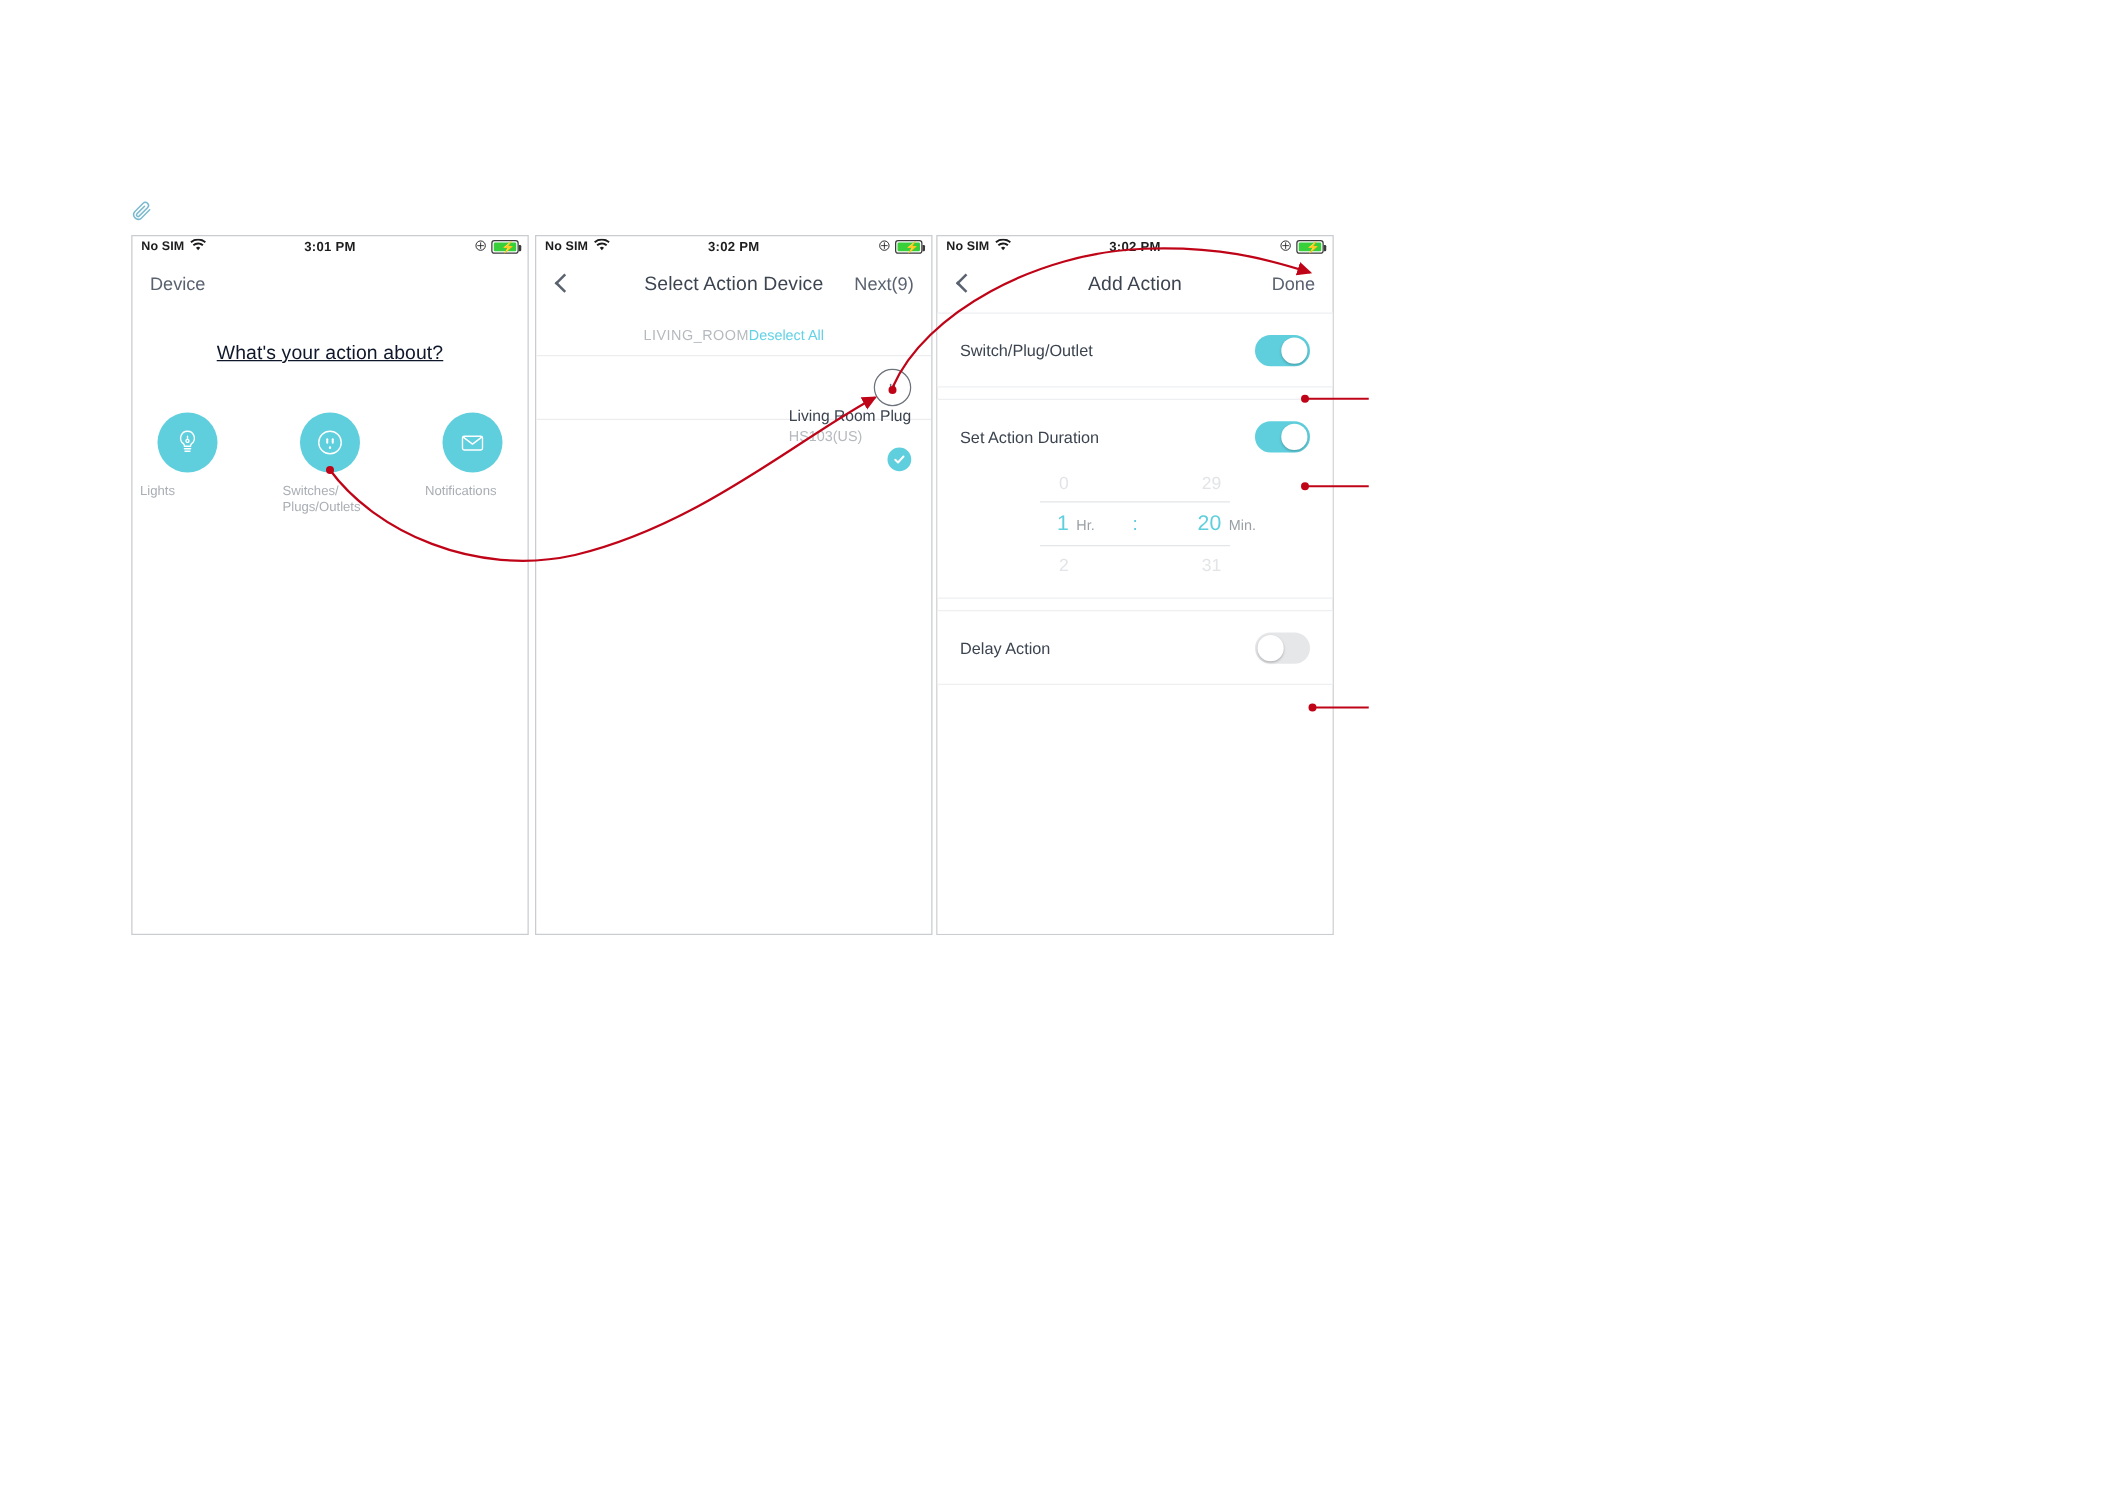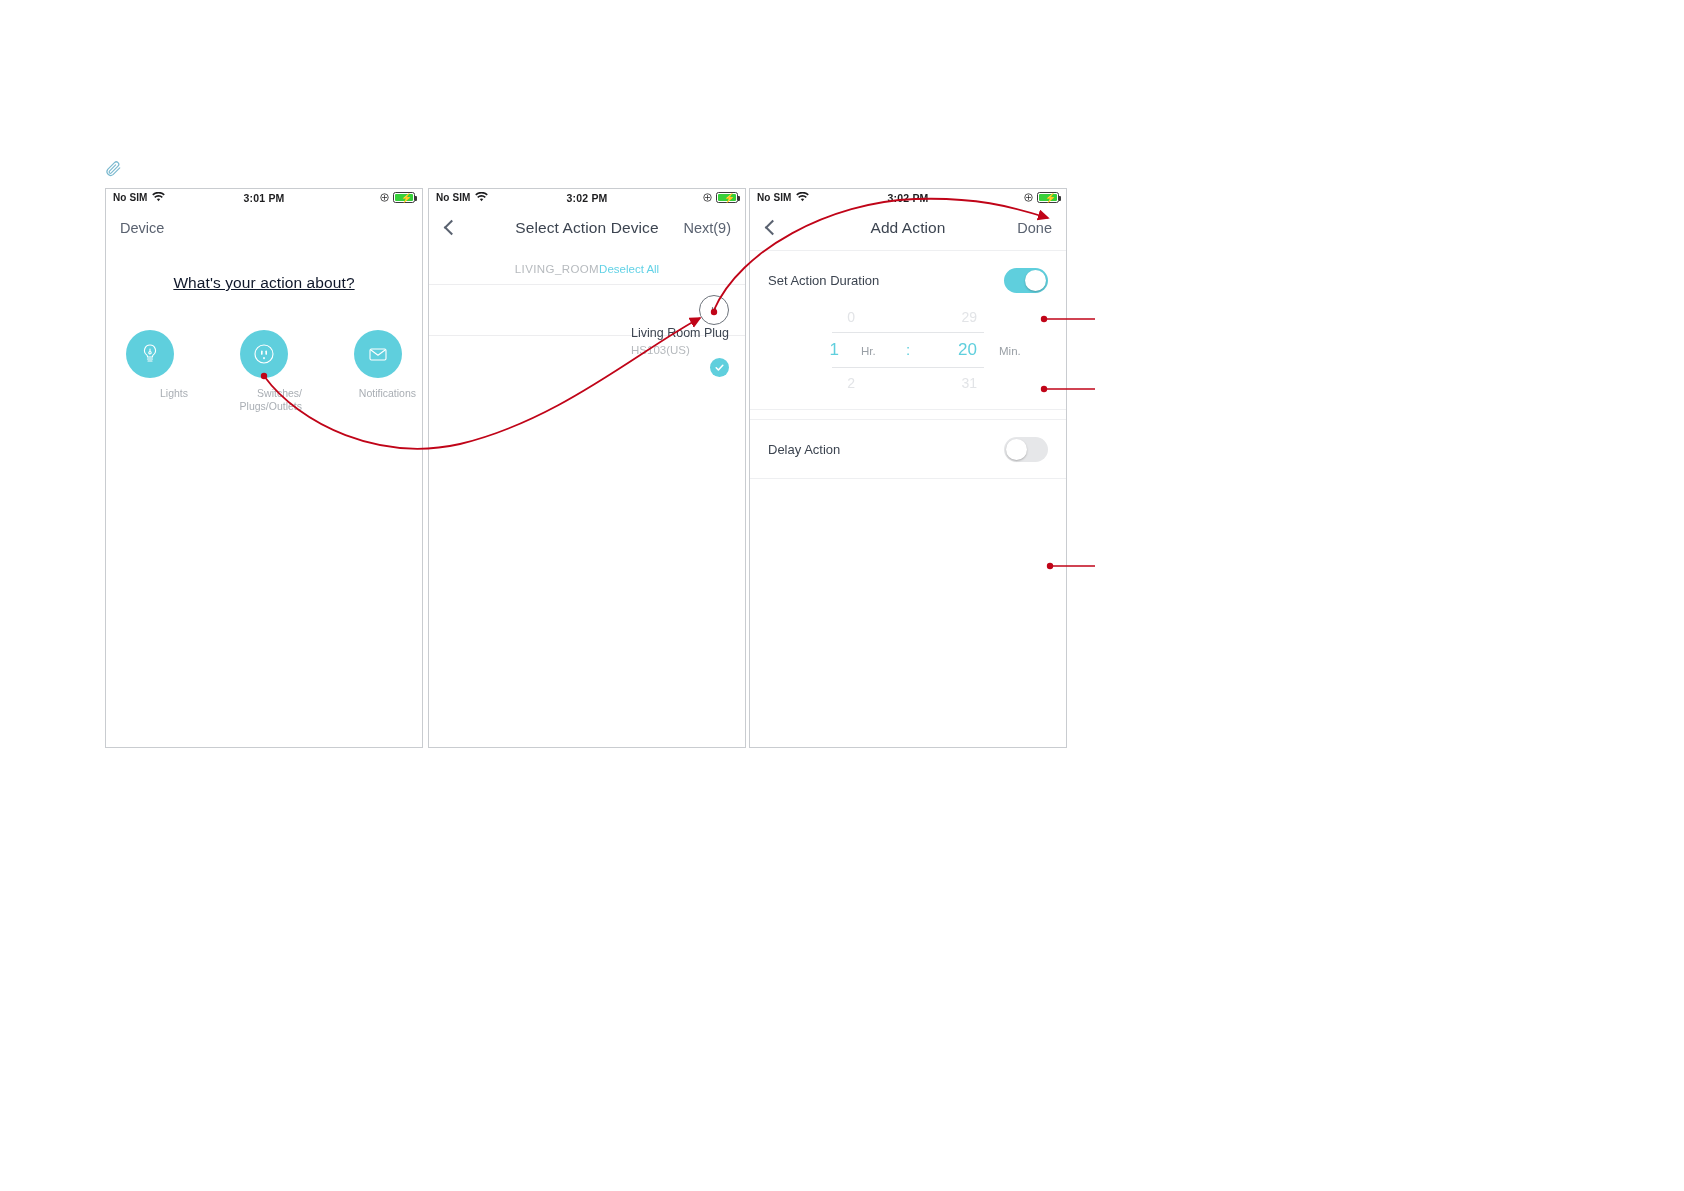--- a/index.html
+++ b/index.html
@@ -83,21 +83,21 @@
 
   
   .s1-question {
     margin-top: 24px; text-align: center;
     font-size: 15.5px; color: #0f172a; letter-spacing: .1px; text-decoration: underline;
   }
   .s1-grid {
     margin-top: 38px;
     display: flex; justify-content: center; gap: 38px;
   }
-  .s1-item { width: 76px; text-align: right; }
+  .s1-item { width: 76px; text-align: left; }
   .s1-circle {
     width: 48px; height: 48px; border-radius: 50%;
     background: #5fcfdd; margin: 0 auto;
     display: flex; align-items: center; justify-content: center;
     color: #ffffff;
   }
   .s1-label {
     margin-top: 9px; font-size: 10.5px; color: #a9aeb4; line-height: 13px;
   }
 
@@ -160,21 +160,21 @@
   .sw.off .knob { left: 2px; }
 
   
   .picker { padding: 0 0 18px 0; }
   .pk-row { display: flex; justify-content: center; align-items: baseline; }
   .pk-col { width: 56px; text-align: right; }
   .pk-unit { width: 40px; text-align: left; padding-left: 6px; }
   .pk-ghost { font-size: 14px; color: #e2e4e7; }
   .pk-sel   { font-size: 17px; color: #5fcfdd; }
   .pk-colon { width: 26px; text-align: center; font-size: 15px; color: #5fcfdd; }
-  .pk-unit-txt { font-size: 11.5px; color: #9aa0a6; margin-left: 16px; }
+  .pk-unit-txt { font-size: 11.5px; color: #9aa0a6; }
   .pk-line { width: 152px; height: 1px; background: #e3e5e8; margin: 7px auto; }
 
   
   .ann { position: absolute; left: 0; top: 0; width: 1684px; height: 1191px; pointer-events: none; }
 </style>
 </head>
 <body>
 
 <div id="root">
 
@@ -351,20 +351,28 @@
       <div class="nav-left">
         <span class="chev-back"></span>
       </div>
       <div class="nav-title">Add Action</div>
       <div class="nav-right">Done</div>
     </div>
 
     <div class="s3-body">
 
 
+      <div class="card">
+        <div class="card-row">
+          <span class="card-label">Switch/Plug/Outlet</span>
+          <span class="sw on">
+              <i class="knob"></i>
+            </span>
+        </div>
+      </div>
 
       <div class="card">
         <div class="card-row">
           <span class="card-label">Set Action Duration</span>
           <span class="sw on">
               <i class="knob"></i>
             </span>
         </div>
 
         <div class="picker">

